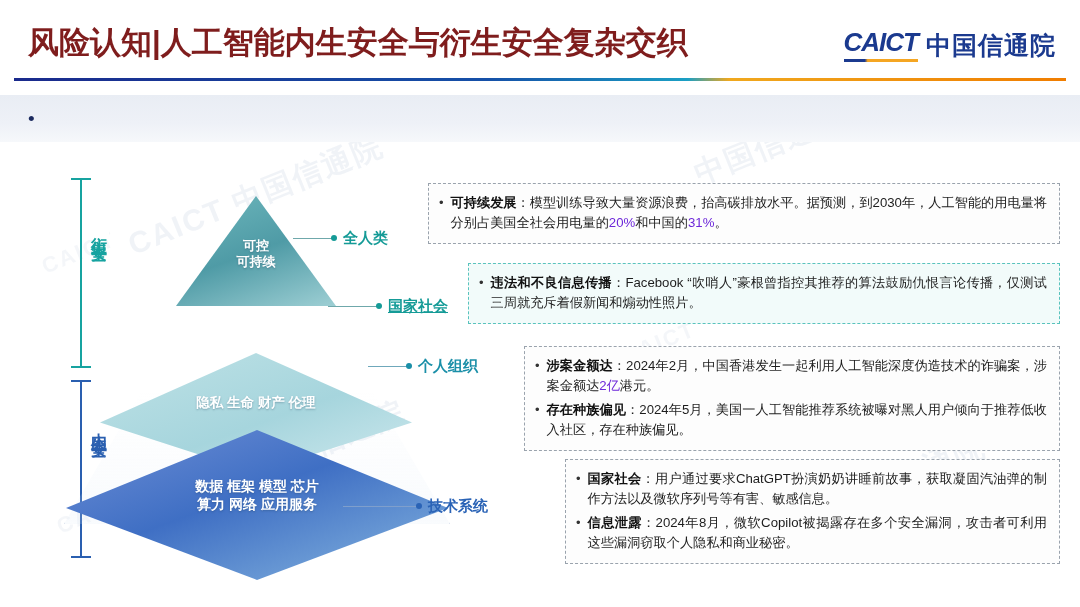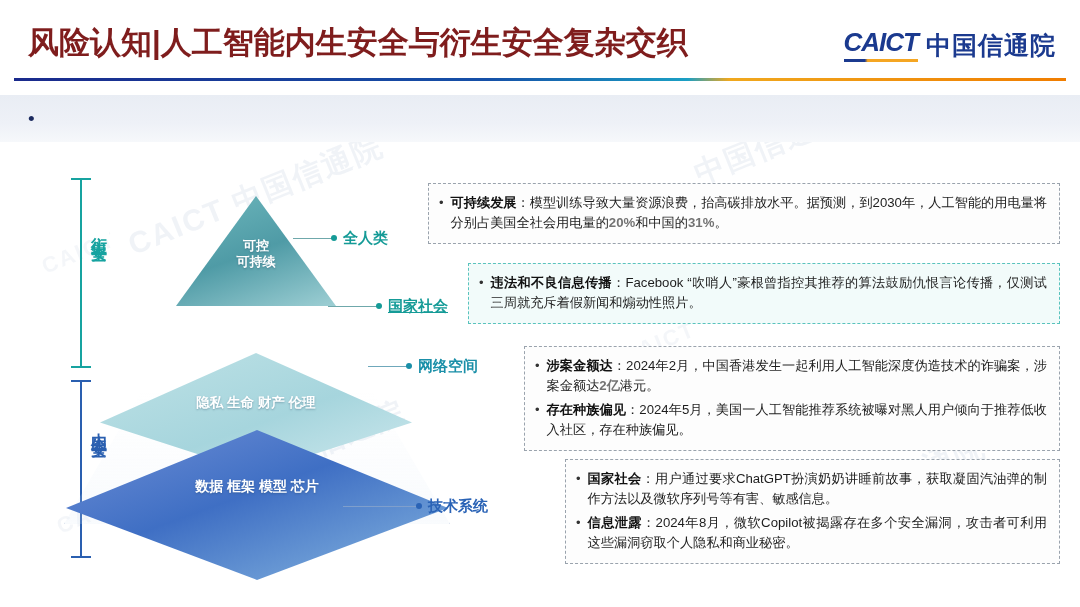--- a/index.html
+++ b/index.html
@@ -187,21 +187,21 @@
   .box.mint { border-color:#59c3bd; background:#f2fbfa; }
   .box.gray { border-color:#9aa3ad; background:#fdfdfd; }
   .box-item { display:flex; gap:7px; align-items:flex-start; }
   .box-item + .box-item { margin-top:3px; }
   .bi-dot { font-size:13px; color:#333; line-height:1.55; flex:0 0 auto; }
   .bi-text {
     font-size:13.2px; line-height:1.55; color:#1d1d1d;
     text-align:justify;
   }
   .bi-text b { font-weight:700; color:#111; }
-  .bi-text .red { color:#737373; font-weight:700; }
+  .bi-text .red { color:#6d28d9; font-weight:400; }
 
   #b1 { left:428px; top:183px; width:632px; }
   #b2 { left:468px; top:263px; width:592px; }
   #b3 { left:524px; top:346px; width:536px; }
   #b4 { left:565px; top:459px; width:495px; }
 </style>
 </head>
 <body>
 
 <div class="slide">
@@ -254,35 +254,36 @@
         <div class="shape"></div>
         <div class="layer-txt">
           <div>隐私 生命 财产 伦理</div>
         </div>
       </div>
 
       <div class="layer l4">
         <div class="shape"></div>
         <div class="layer-txt">
           <div>数据 框架 模型 芯片</div>
+          <div>算力 网络 应用服务</div>
         </div>
       </div>
     </div>
 
     <div class="conn" style="left:255px; top:70px; width:40px;"></div>
     <div class="conn-dot" style="left:293px; top:67px; background:#159b97;"></div>
     <div class="side-label" style="left:305px; top:61px; color:#159b97;">全人类</div>
 
     <div class="conn" style="left:290px; top:138px; width:50px;"></div>
     <div class="conn-dot" style="left:338px; top:135px; background:#159b97;"></div>
     <div class="side-label" style="left:350px; top:129px; color:#159b97;text-decoration:underline;">国家社会</div>
 
     <div class="conn" style="left:330px; top:198px; width:40px; background:#6fa8bb;"></div>
     <div class="conn-dot" style="left:368px; top:195px; background:#1a8fa8;"></div>
-    <div class="side-label" style="left:380px; top:189px; color:#1a8fa8;">网络空间</div>
+    <div class="side-label" style="left:380px; top:189px; color:#1a8fa8;">个人组织</div>
 
     <div class="conn" style="left:305px; top:338px; width:75px; background:#7f9fcc;"></div>
     <div class="conn-dot" style="left:378px; top:335px; background:#2a63b6;"></div>
     <div class="side-label" style="left:390px; top:329px; color:#2a63b6;">技术系统</div>
   </div>
 
   <div class="box gray" id="b1">
     <div class="box-item">
       <span class="bi-dot">•</span>
       <span class="bi-text"><b>可持续发展</b><span>：</span><span>模型训练导致大量资源浪费，抬高碳排放水平。据预测，到2030年，人工智能的用电量将分别占美国全社会用电量的</span><span class="red">20%</span><span>和中国的</span><span class="red">31%</span><span>。</span></span>

